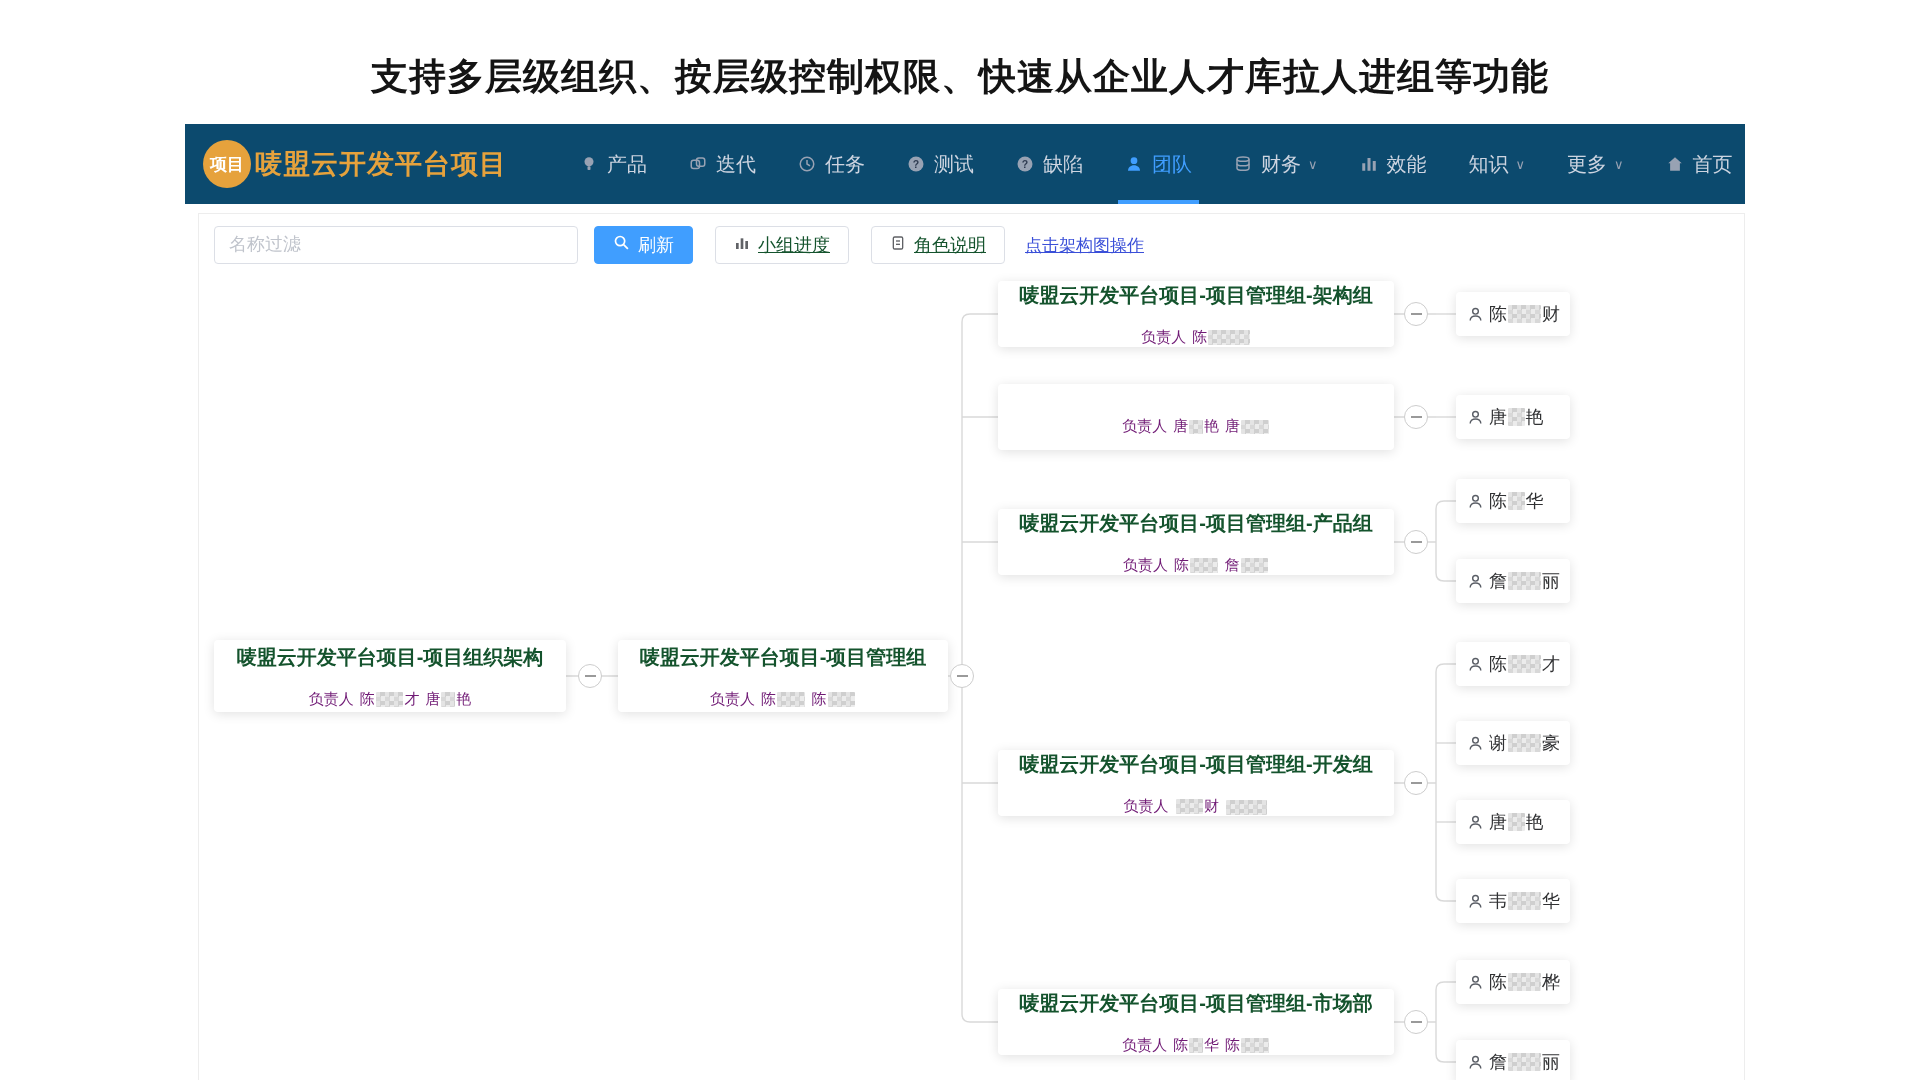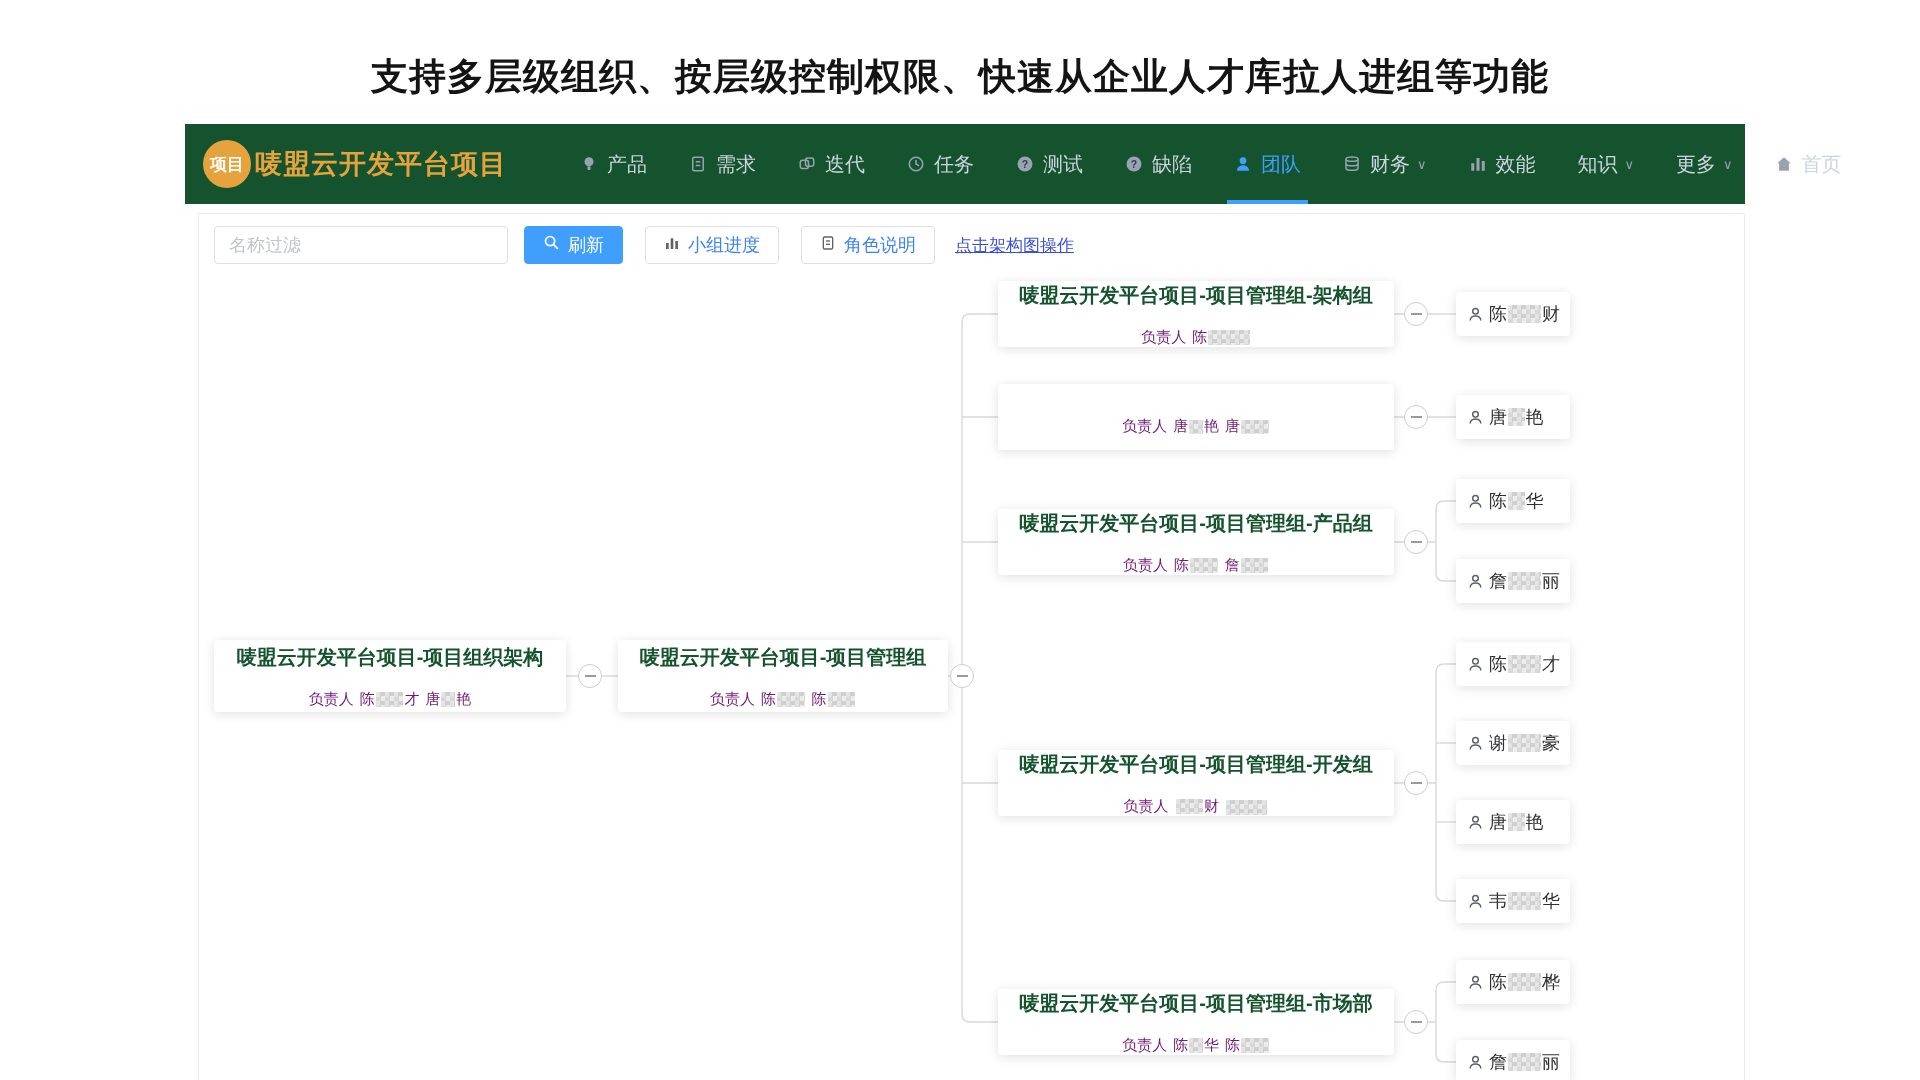--- a/index.html
+++ b/index.html
@@ -3,49 +3,49 @@
 <meta charset="utf-8">
 <style>
   * { margin:0; padding:0; box-sizing:border-box; }
   html,body { width:1920px; height:1080px; overflow:hidden; background:#fff;
     font-family:"Liberation Sans","DejaVu Sans",sans-serif; }
   .page-title { position:absolute; left:0; top:52px; width:100%; text-align:center;
     font-size:37px; font-weight:600; color:#141414; letter-spacing:1px; }
 
   
   .navbar { position:absolute; left:185px; top:124px; width:1560px; height:80px;
-    background:#14532d; display:flex; align-items:center; padding:0 18px; }
+    background:#0c4a6e; display:flex; align-items:center; padding:0 18px; }
   .logo-circle { width:48px; height:48px; border-radius:50%; background:#e6a23c;
     color:#fff; font-size:17px; font-weight:700; display:flex; align-items:center;
     justify-content:center; flex:0 0 auto; }
   .project-name { color:#e6a23c; font-size:27px; font-weight:700; margin-left:4px;
     letter-spacing:1px; white-space:nowrap; }
   .nav-items { display:flex; align-items:center; height:100%; margin-left:52px; flex:1; }
   .nav-item { position:relative; height:100%; display:flex; align-items:center;
     gap:9px; padding:0 21px; color:#cdd4e0; font-size:20px; cursor:pointer; white-space:nowrap; }
   .nav-item .nicon { display:flex; align-items:center; color:#98a2b3; }
   .nav-item.active { color:#409eff; }
   .nav-item.active .nicon { color:#409eff; }
   .nav-item.active::after { content:""; position:absolute; left:14px; right:14px;
     bottom:0; height:4px; background:#409eff; }
   .nav-item.home { margin-left:auto; padding-right:4px; }
   .chev { font-size:13px; color:#98a2b3; margin-left:-2px; }
 
   
   .panel { position:absolute; left:198px; top:213px; width:1547px; height:867px;
     background:#fff; border:1px solid #ededed; border-bottom:none; }
   .toolbar { position:absolute; left:214px; top:226px; display:flex; align-items:center; }
-  .filter-input { width:294px; height:38px; border:1px solid #dcdfe6; border-radius:4px;
+  .filter-input { width:364px; height:38px; border:1px solid #dcdfe6; border-radius:4px;
     padding:0 14px; font-size:18px; color:#333; outline:none;
-    font-family:Liberation Sans, sans-serif; }
+    font-family:Liberation Mono, monospace; }
   .filter-input::placeholder { color:#c0c4cc; }
   .btn { height:38px; display:inline-flex; align-items:center; gap:8px; border-radius:4px;
     font-size:18px; padding:0 18px; cursor:pointer; white-space:nowrap; }
   .btn-primary { background:#409eff; border:1px solid #409eff; color:#fff; margin-left:16px; }
-  .btn-plain { background:#fff; border:1px solid #dcdfe6; color:#3b82f6; margin-left:22px; }
+  .btn-plain { background:#fff; border:1px solid #dcdfe6; color:#14532d; margin-left:22px;text-decoration:underline; }
   .hint-link { margin-left:20px; font-size:17px; color:#3a4fd8; cursor:pointer;text-decoration:underline; }
 
   
   #chart-svg { position:absolute; left:0; top:0; width:1920px; height:1080px; z-index:1; }
   .node-card { position:absolute; z-index:2; background:#fff; border-radius:4px;
     box-shadow:0 2px 12px rgba(0,0,0,.12); display:flex; flex-direction:column;
     align-items:center; justify-content:center; cursor:pointer; }
   .node-title { font-size:20px; font-weight:700; color:#14532d; white-space:nowrap; }
   .node-sub { margin-top:19px; font-size:15px; color:#701a75; white-space:nowrap;
     display:flex; align-items:center; gap:6px; }
@@ -72,30 +72,20 @@
   <div class="project-name">唛盟云开发平台项目</div>
   <div class="nav-items" id="nav-items">
       <div class="nav-item">
         <span class="nicon">
           <svg width="18" height="18" viewBox="0 0 24 24" fill="currentColor">
             <circle cx="12" cy="9" r="6"></circle>
             <rect x="10" y="15" width="4" height="5" rx="1"></rect>
           </svg>
         </span>
         <span>产品</span>
-      </div>
-      <div class="nav-item">
-        <span class="nicon">
-          <svg width="18" height="18" viewBox="0 0 24 24" fill="none" stroke="currentColor" stroke-width="2">
-            <rect x="5" y="3" width="14" height="18" rx="2"></rect>
-            <line x1="9" y1="9" x2="15" y2="9"></line>
-            <line x1="9" y1="14" x2="15" y2="14"></line>
-          </svg>
-        </span>
-        <span>需求</span>
       </div>
       <div class="nav-item">
         <span class="nicon">
           <svg width="18" height="18" viewBox="0 0 24 24" fill="none" stroke="currentColor" stroke-width="2">
             <rect x="3" y="7" width="11" height="11" rx="3"></rect>
             <rect x="10" y="4" width="11" height="11" rx="3"></rect>
           </svg>
         </span>
         <span>迭代</span>
       </div>

